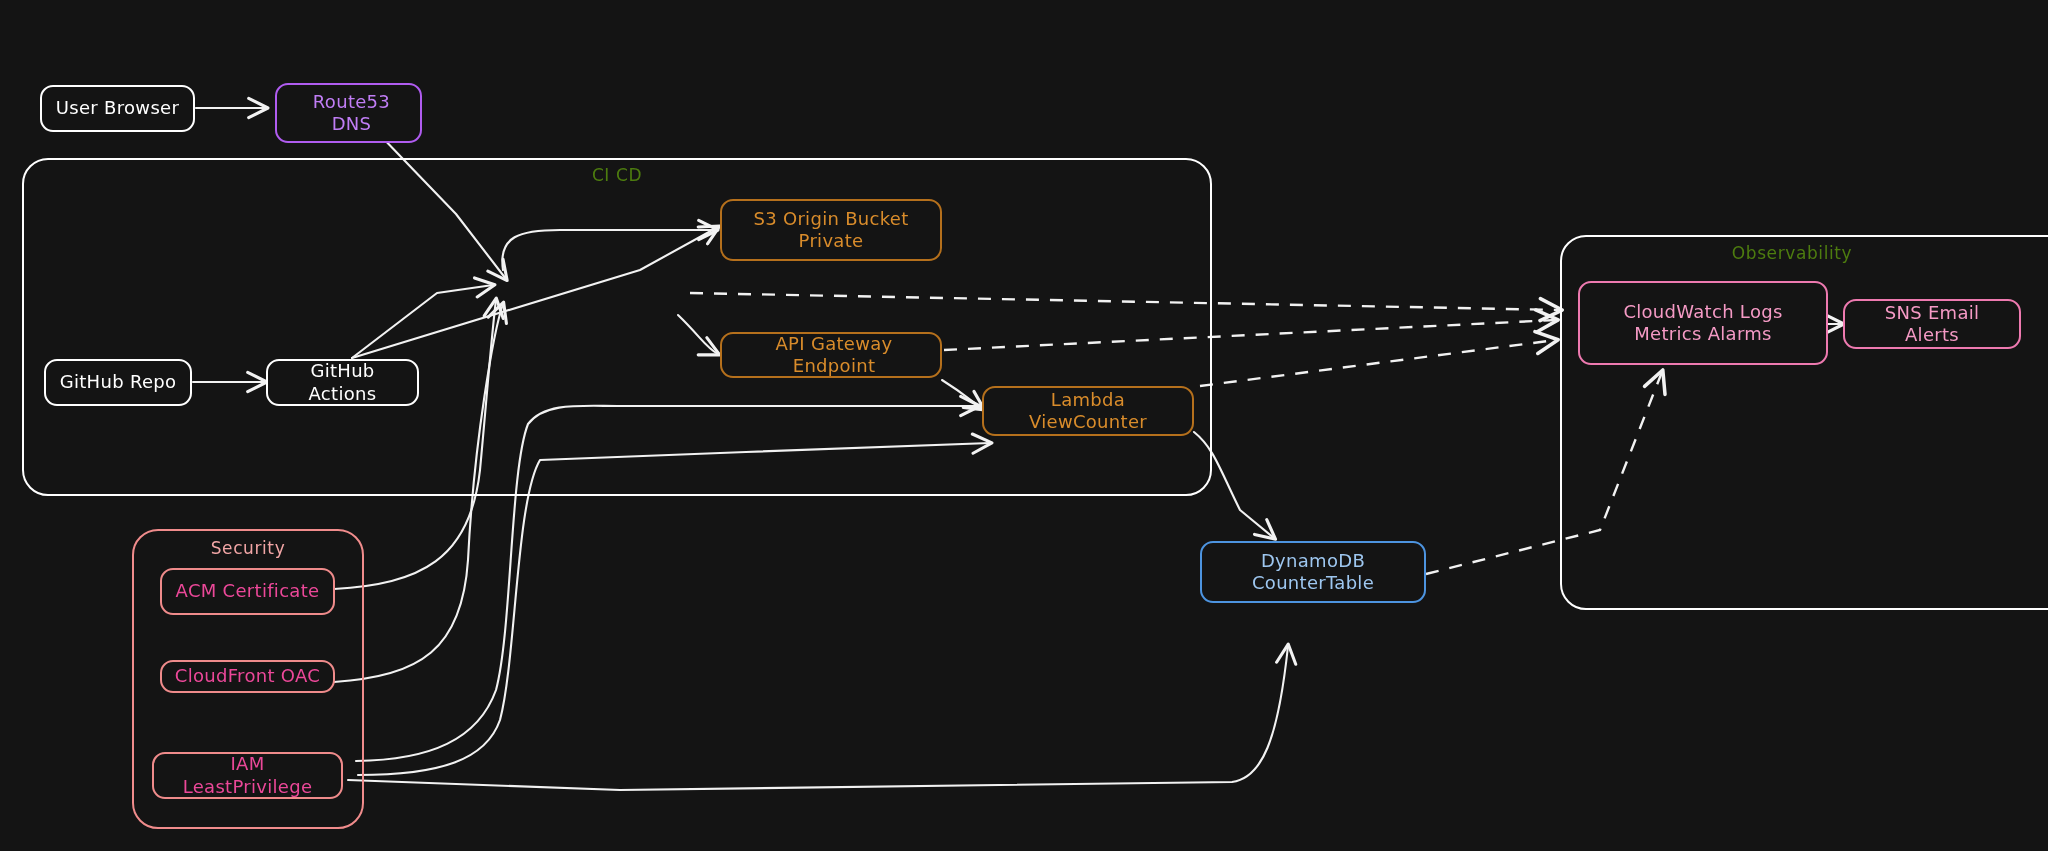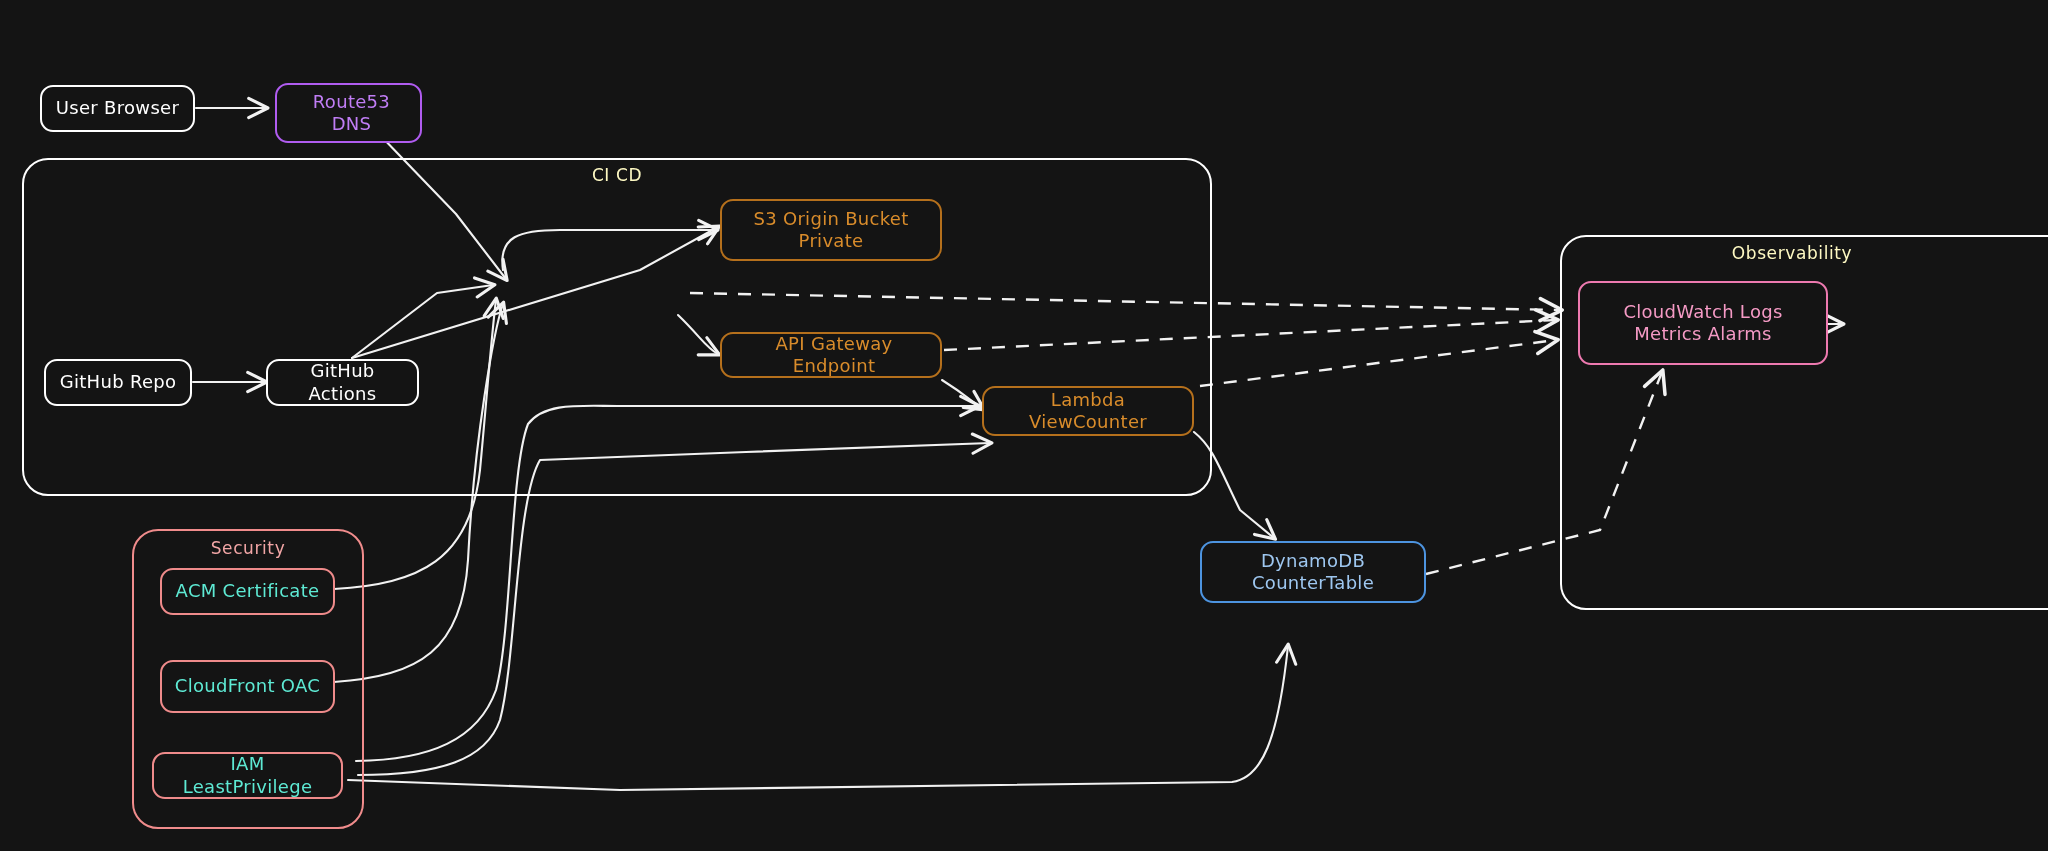--- a/index.html
+++ b/index.html
@@ -14,21 +14,21 @@
   .grp{
     position:absolute;
     border:2.2px solid #ffffff;
     border-radius:26px;
     background:transparent;
     box-sizing:border-box;
   }
   .grp.sec{border-color:#f08c8c;}
   .grp-label{
     position:absolute;
-    color:#fef9c3;
+    color:#4d7c0f;
     font-size:17px;
     letter-spacing:.6px;
     white-space:nowrap;
     transform:translateX(-50%);
   }
   .grp-label.sec{color:#f2a6a6;}
   .node{
     position:absolute;
     box-sizing:border-box;
     border:2.2px solid #ffffff;
@@ -38,21 +38,21 @@
     text-align:center;
     color:#ffffff;
     font-size:18px;
     line-height:1.25;
     padding:4px 10px;
     letter-spacing:.3px;
   }
   .node.violet{border-color:#b05cf0;color:#c07df5;}
   .node.amber {border-color:#b5701c;color:#d98c2b;}
   .node.pink  {border-color:#ee7ab0;color:#f59ac5;}
-  .node.salmon{border-color:#ef8b8b;color:#5eead4;text-align:center;}
+  .node.salmon{border-color:#ef8b8b;color:#ec4899;text-align:center;}
   .node.blue  {border-color:#4d94e0;color:#9ec7f0;}
   .node span{display:block;}
 </style>
 </head>
 <body>
 
 <div id="stage">
 
   <svg id="edges" viewBox="0 0 2048 851" xmlns="http://www.w3.org/2000/svg">
     <defs>
@@ -145,26 +145,29 @@
   </div>
 
   <div class="node blue" style="left:1200px;top:541px;width:226px;height:62px;">
     <span>DynamoDB CounterTable</span>
   </div>
 
   <div class="node pink" style="left:1578px;top:281px;width:250px;height:84px;">
     <span>CloudWatch Logs Metrics Alarms</span>
   </div>
 
+  <div class="node pink" style="left:1843px;top:299px;width:178px;height:50px;">
+    <span>SNS Email Alerts</span>
+  </div>
 
   <div class="node salmon" style="left:160px;top:568px;width:175px;height:47px;">
     <span>ACM Certificate</span>
   </div>
 
-  <div class="node salmon" style="left:160px;top:660px;width:175px;height:53px;">
+  <div class="node salmon" style="left:160px;top:660px;width:175px;height:33px;">
     <span>CloudFront OAC</span>
   </div>
 
   <div class="node salmon" style="left:152px;top:752px;width:191px;height:47px;">
     <span>IAM LeastPrivilege</span>
   </div>
 
 </div>
 
 </body></html>

